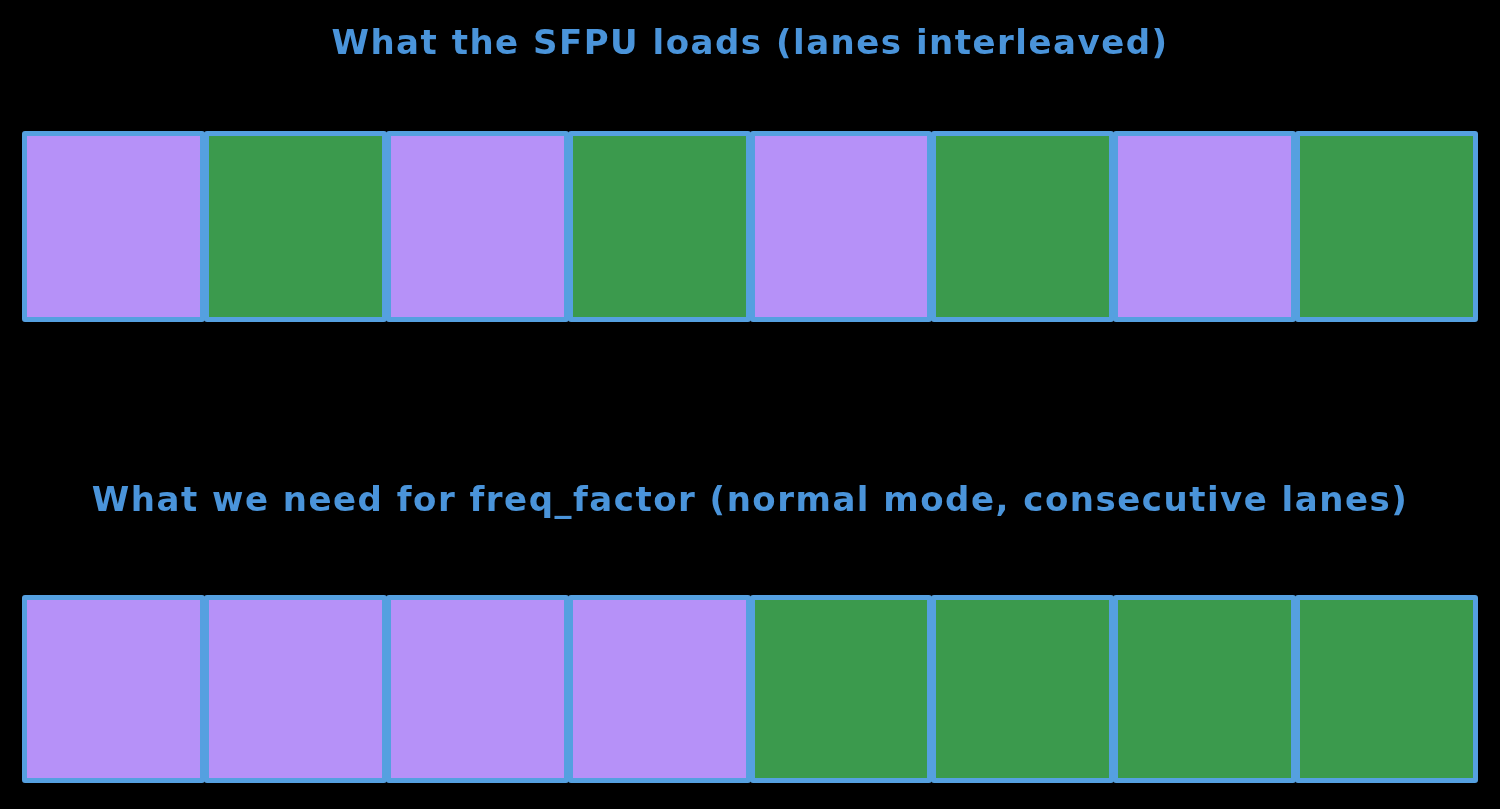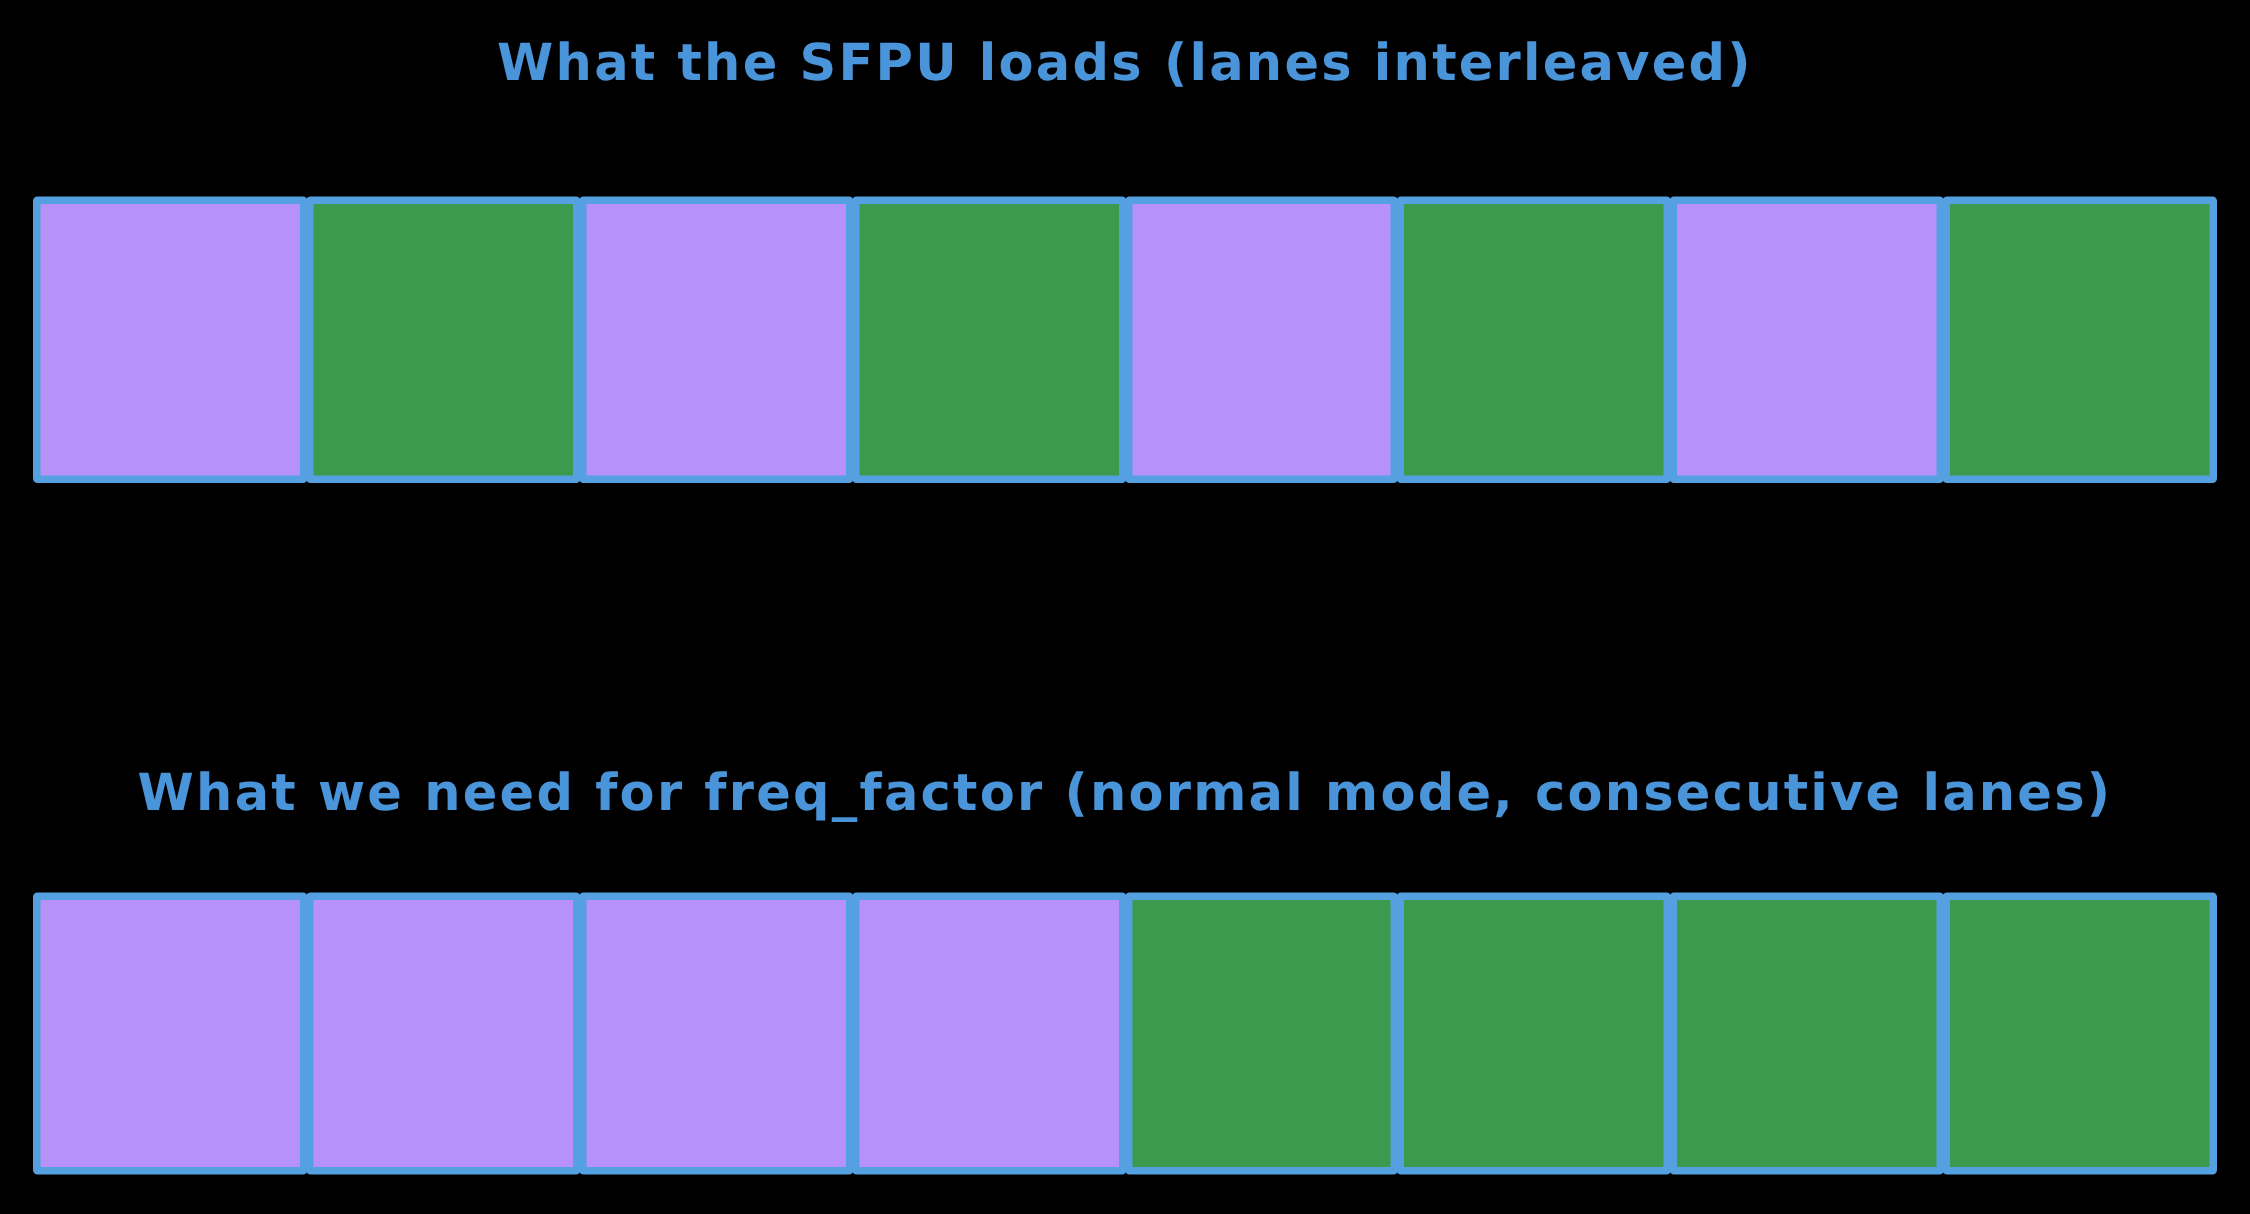--- a/index.html
+++ b/index.html
@@ -29,21 +29,21 @@
     width: 100%;
     text-align: center;
     color: var(--title);
     font-size: 34px;
     font-weight: 700;
     letter-spacing: 1.5px;
     white-space: nowrap;
     font-family: "DejaVu Sans", sans-serif;
   }
   #title-1 { top: 22px; }
-  #title-2 { top: 509px; }
+  #title-2 { top: 479px; }
   .lane-row {
     position: absolute;
     left: 22px;
     width: 1456px;
     display: flex;
     flex-direction: row;
   }
   #row-1 { top: 131px; height: 191px; }
   #row-2 { top: 595px; height: 188px; }
   .lane {

